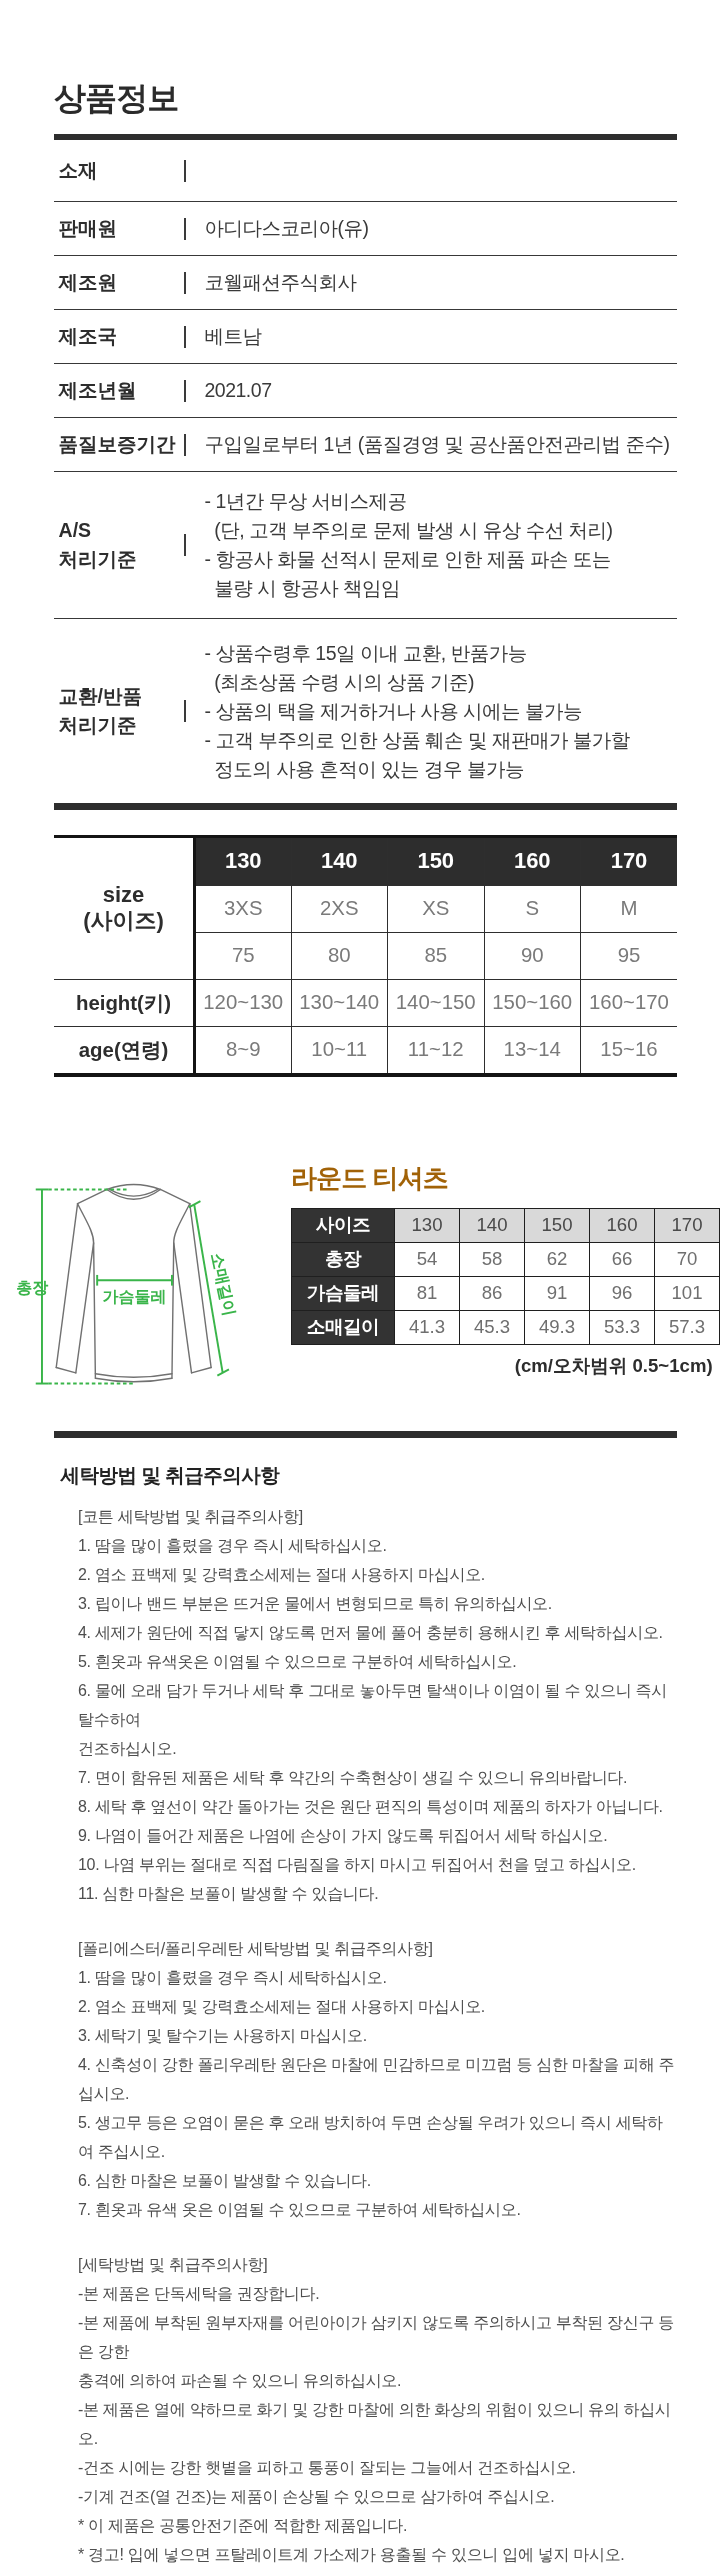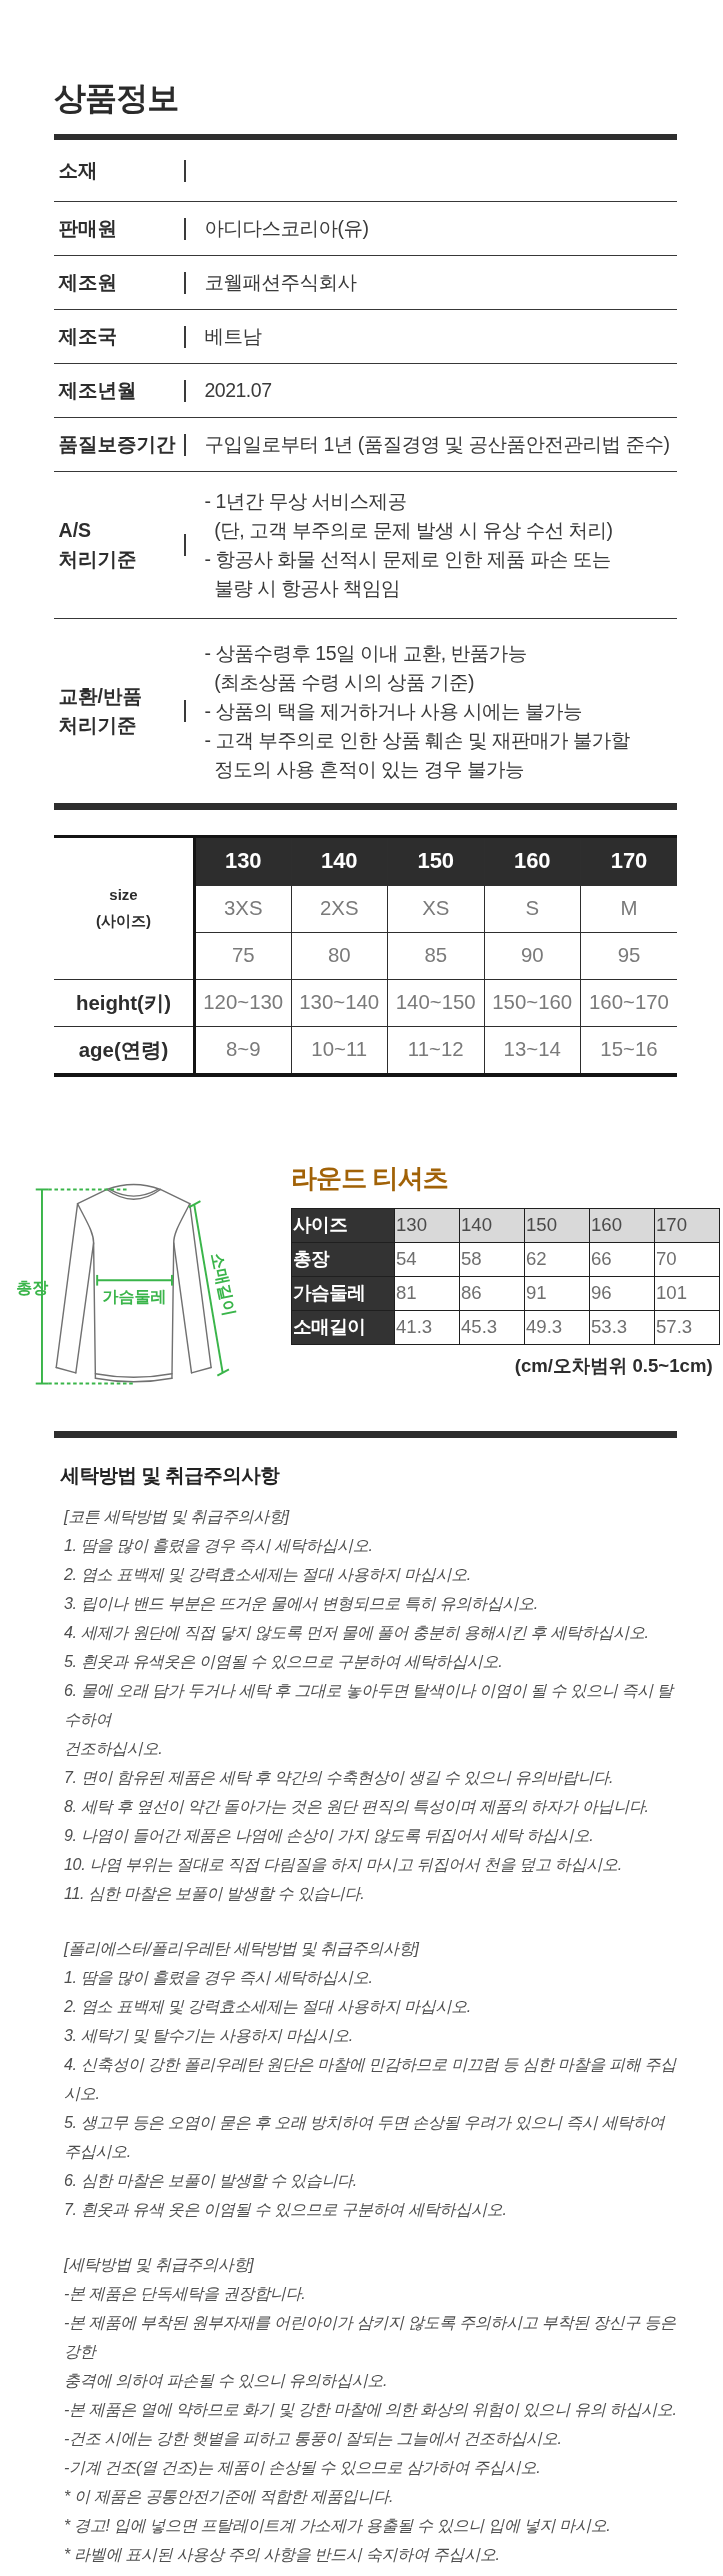--- a/index.html
+++ b/index.html
@@ -17,43 +17,43 @@
   .info-row:nth-child(7){padding:15px 0;}
   .info-label{width:130px;flex:0 0 130px;font-weight:bold;font-size:19.5px;color:#2d2d2d;line-height:29px;white-space:pre-wrap;padding-left:4.6px;box-sizing:border-box;}
   .info-sep{width:1.9px;height:22px;background:#3a3a3a;flex:0 0 1.9px;}
   .info-value{flex:1;margin-left:18.6px;font-size:19.5px;color:#3a3a3a;line-height:29px;white-space:pre-wrap;letter-spacing:-0.5px;}
 
   
   .size-table{width:100%;border-collapse:collapse;table-layout:fixed;margin-top:25px;border-top:3.7px solid #141414;border-bottom:4.6px solid #141414;}
   .size-table td,.size-table th{border:1.9px solid #2e2e2e;text-align:center;vertical-align:middle;}
   .size-table td:first-child,.size-table th:first-child{border-left:none;}
   .size-table td:last-child,.size-table th:last-child{border-right:none;}
-  .size-table .corner{width:137px;background:#fff;border-top:none;border-right:3.7px solid #141414;font-weight:bold;font-size:15px;color:#2d2d2d;line-height:26px;white-space:pre-line;}
+  .size-table .corner{width:137px;background:#fff;border-top:none;border-right:3.7px solid #141414;font-weight:bold;font-size:22px;color:#2d2d2d;line-height:26px;white-space:pre-line;}
   .size-table .dark-h{background:#2d2d2d;color:#ffffff;font-weight:bold;font-size:22px;height:45px;border-left:1.9px solid #ffffff;border-top:none;}
   .size-table .dark-h.firstdark{border-left:3.7px solid #141414;}
   .size-table .data{height:44px;font-size:20.4px;color:#7a7a7a;background:#fff;}
   .size-table .rowlabel{font-weight:bold;font-size:20.4px;color:#2d2d2d;border-right:3.7px solid #141414;background:#fff;}
 
   
   .measure-section{display:flex;margin-top:84px;}
   .diagram-wrap{flex:0 0 232px;margin-left:-39px;margin-top:16.7px;}
   .measure-right{flex:1;margin-left:44px;}
   .measure-title{font-size:26px;font-weight:bold;color:#a16207;margin:0 0 12px 0;letter-spacing:-0.9px;}
   .measure-table{border-collapse:collapse;table-layout:fixed;width:429px;}
-  .measure-table td{border:1.9px solid #1f1f1f;vertical-align:middle;height:31px;font-size:18.6px;}
+  .measure-table td{border:1.9px solid #1f1f1f;text-align:center;vertical-align:middle;height:31px;font-size:18.6px;}
   .measure-table .mlabel{background:#333333;color:#ffffff;font-weight:bold;width:100px;letter-spacing:-0.5px;}
   .measure-table .mval{color:#6f6f6f;background:#fff;}
   .measure-table tr:first-child .mval{background:#d9d9d9;color:#4a4a4a;}
   .measure-note{margin-top:8px;text-align:right;font-size:18.6px;font-weight:bold;color:#2d2d2d;padding-right:7.4px;}
 
   .rule-mid{margin-top:32px;}
 
   
   .wash-heading{font-size:19.5px;font-weight:bold;color:#222;margin:24px 0 0 6.5px;letter-spacing:-0.5px;}
-  .wash-block{margin:26px 0 0 10px;font-style:italic;}
+  .wash-block{margin:26px 0 0 24px;}
   .wash-block:first-of-type{margin-top:13px;}
   .wash-block .wash-title{font-size:16px;color:#4e4e4e;line-height:29px;letter-spacing:-0.3px;}
   .wash-block .wash-lines{font-size:16px;color:#4e4e4e;line-height:29px;white-space:pre-wrap;letter-spacing:-0.3px;}
 </style>
 </head>
 <body>
 
 <div class="page">
 
   <h1 class="page-title">상품정보</h1>

